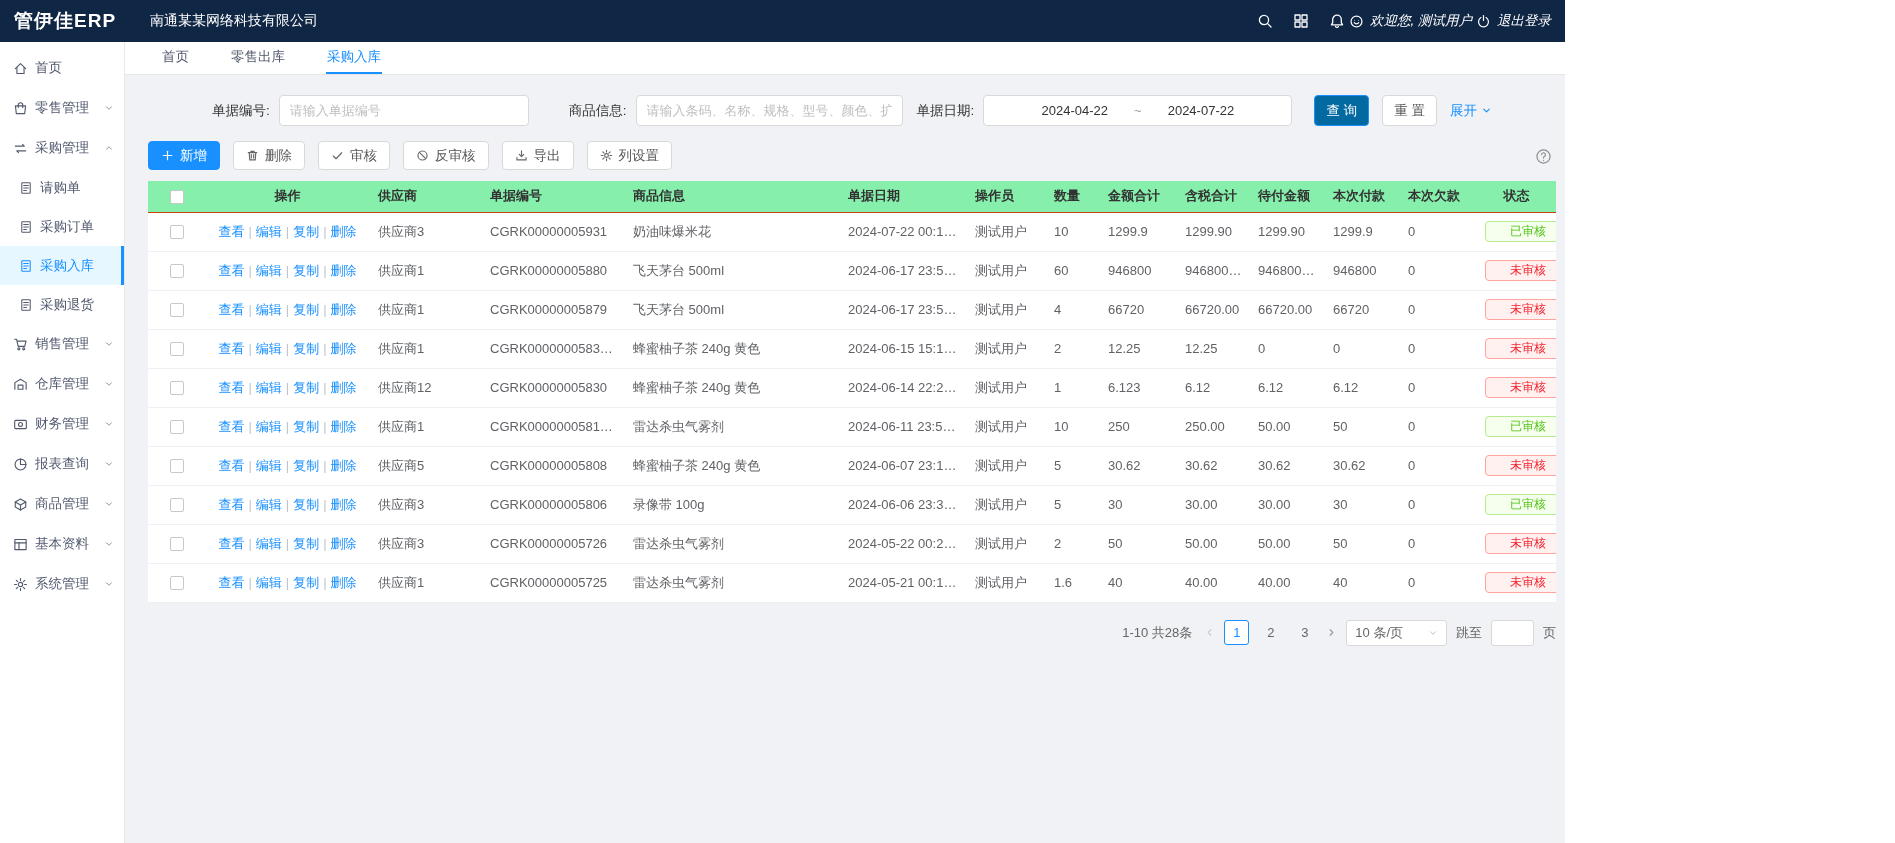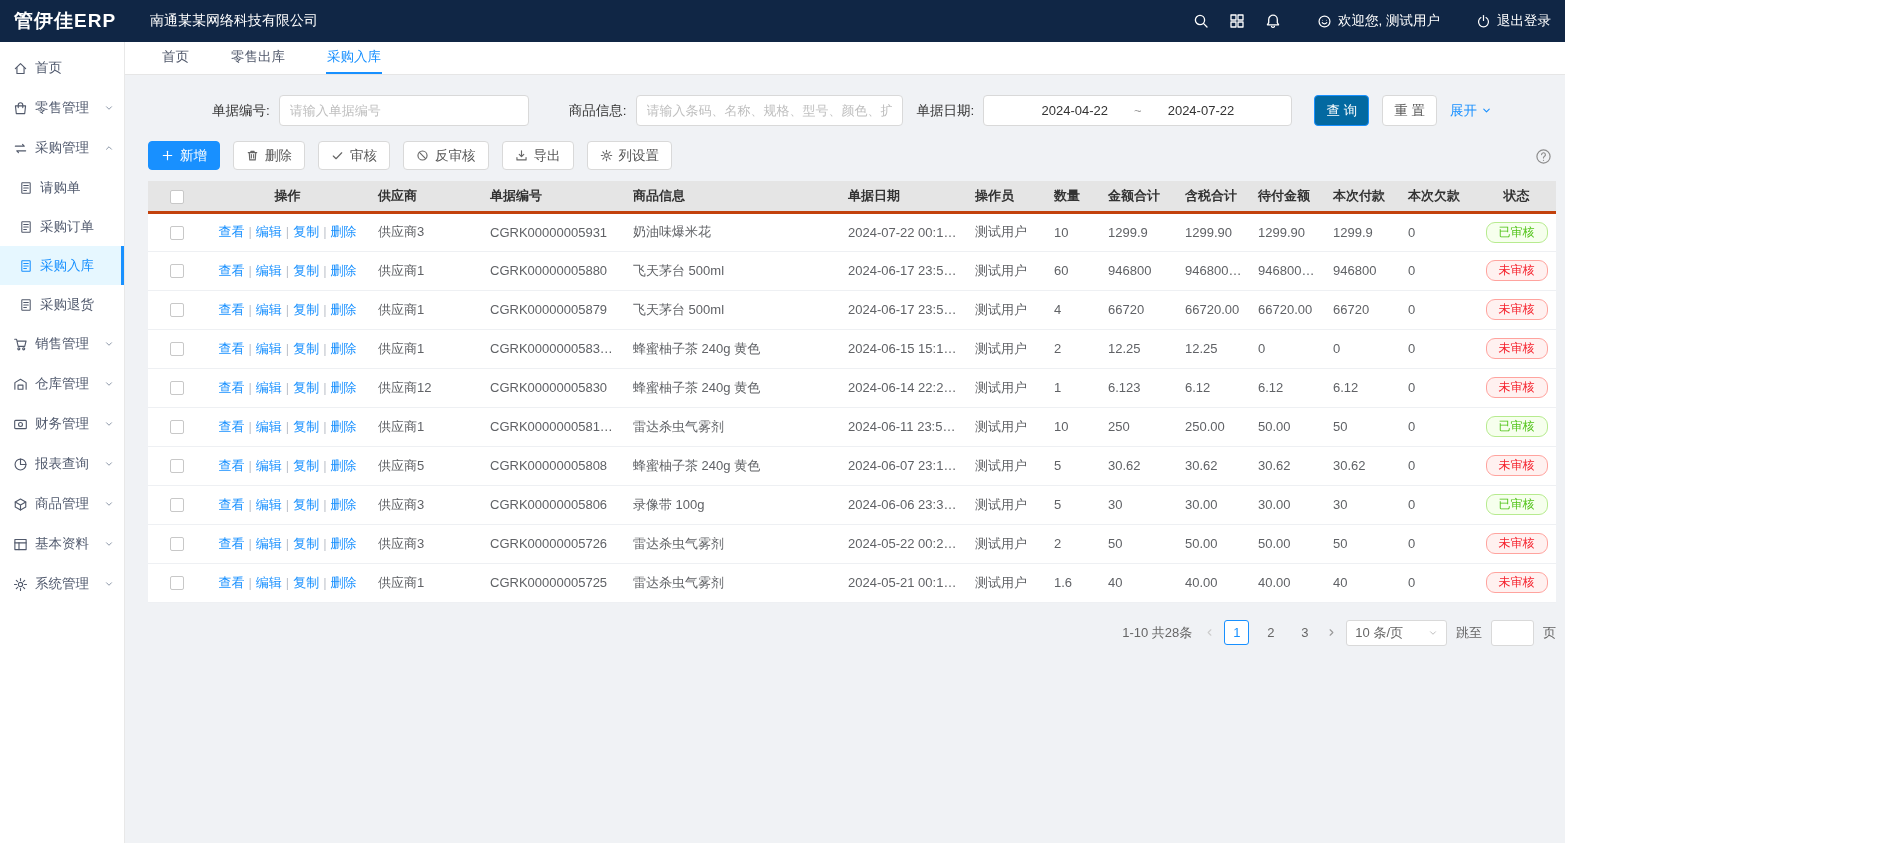--- a/index.html
+++ b/index.html
@@ -4,21 +4,21 @@
 <style>
   * { margin:0; padding:0; box-sizing:border-box; }
   html,body { background:#fff; }
   body { font-family:"Liberation Sans","DejaVu Sans",sans-serif; font-size:13px; color:#333; }
   .app { width:1565px; height:843px; background:#f0f2f5; position:relative; overflow:hidden; }
 
   
   .topbar { height:42px; background:#102645; color:#fff; display:flex; align-items:center; padding:0 14px; }
   .logo { font-size:19px; font-weight:700; letter-spacing:1px; white-space:nowrap; }
   .company { margin-left:34px; font-size:14px; }
-  .top-right { margin-left:auto; display:flex; align-items:center; gap:36px; }
+  .top-right { margin-left:auto; display:flex; align-items:center; gap:4px;font-style:italic; }
   .tb-icon { display:flex; align-items:center; cursor:pointer; color:#fff; }
   .tb-user, .tb-logout { display:flex; align-items:center; gap:6px; font-size:13.5px; cursor:pointer; white-space:nowrap; }
   .tb-user .icon, .tb-logout .icon { display:flex; }
 
   
   .body-wrap { display:flex; height:801px; }
   .sidebar { width:125px; background:#fff; border-right:1px solid #e8e8e8; padding-top:6px; overflow:hidden; flex:none; }
   .side-item { height:40px; display:flex; align-items:center; padding:0 10px 0 13px; color:#515a6e; cursor:pointer; font-size:13.5px; white-space:nowrap; }
   .side-item .s-chev { margin-left:auto; color:#8c97a8; display:flex; }
   .s-icon { display:flex; align-items:center; margin-right:7px; color:#51596b; flex:none; }
@@ -52,30 +52,30 @@
   .toolbar { display:flex; gap:13px; margin-bottom:11px; }
   .tool-btn { height:29px; padding:0 12px; border:1px solid #d9d9d9; border-radius:4px; background:#fff; color:#555; font-size:13.5px; display:flex; align-items:center; gap:6px; cursor:pointer; font-family:inherit; white-space:nowrap; }
   .tool-btn .icon { display:flex; color:#666; }
   .tool-btn.primary { background:#1890ff; border-color:#1890ff; color:#fff; }
   .tool-btn.primary .icon { color:#fff; }
   .help { position:absolute; top:73px; right:13px; color:#8c8c8c; cursor:pointer; display:flex; }
 
   
   .table-wrap { background:#fff; width:1408px; }
   table { border-collapse:collapse; table-layout:fixed; width:1408px; }
-  thead th { height:31px; background:#e5e5e5; font-weight:700; font-size:13px; color:#333; text-align:left; padding:0 8px; border-bottom:3px solid #c2410c; white-space:nowrap; overflow:hidden; }
+  thead th { height:31px; background:#86efac; font-weight:700; font-size:13px; color:#333; text-align:left; padding:0 8px; border-bottom:1px solid #c2410c; white-space:nowrap; overflow:hidden; }
   thead th.center { text-align:center; padding:0 4px; }
   tbody td { height:39px; border-bottom:1px solid #eef0f3; font-size:13px; color:#606266; padding:0 8px; white-space:nowrap; overflow:hidden; text-overflow:ellipsis; background:#fff; }
   td.c-check, th.c-check { text-align:center; padding:0; }
   .checkbox { display:inline-block; width:14px; height:14px; border:1px solid #c8c8c8; border-radius:2px; background:#fff; vertical-align:middle; cursor:pointer; }
   td.c-actions { text-align:center; padding:0 4px; }
   a.act { color:#1890ff; cursor:pointer; text-decoration:none; }
   .act-sep { color:#c0c4cc; margin:0 4px; }
   td.c-status { text-align:center; }
-  .badge { display:inline-block; height:21px; line-height:19px; padding:0 12px; border-radius:9px; font-size:12px; border:1px solid; background:#fff; }
+  .badge { display:inline-block; height:21px; line-height:19px; padding:0 24px; border-radius:4px; font-size:12px; border:1px solid; background:#fff; }
   .badge.approved { color:#52c41a; border-color:#b7eb8f; background:#f6ffed; }
   .badge.unapproved { color:#f5222d; border-color:#ffa39e; background:#fff1f0; }
 
   
   .pagination { width:1408px; display:flex; align-items:center; justify-content:flex-end; gap:9px; margin-top:17px; color:#666; font-size:13px; }
   .pg-total { margin-right:3px; color:#666; }
   .pg-arrow { display:flex; align-items:center; color:#999; cursor:pointer; }
   .pg-arrow.disabled { color:#ccc; cursor:default; }
   .pg-pages { display:flex; align-items:center; gap:9px; }
   .pg-num { min-width:25px; height:25px; line-height:23px; text-align:center; border-radius:3px; cursor:pointer; color:#666; border:1px solid transparent; }

